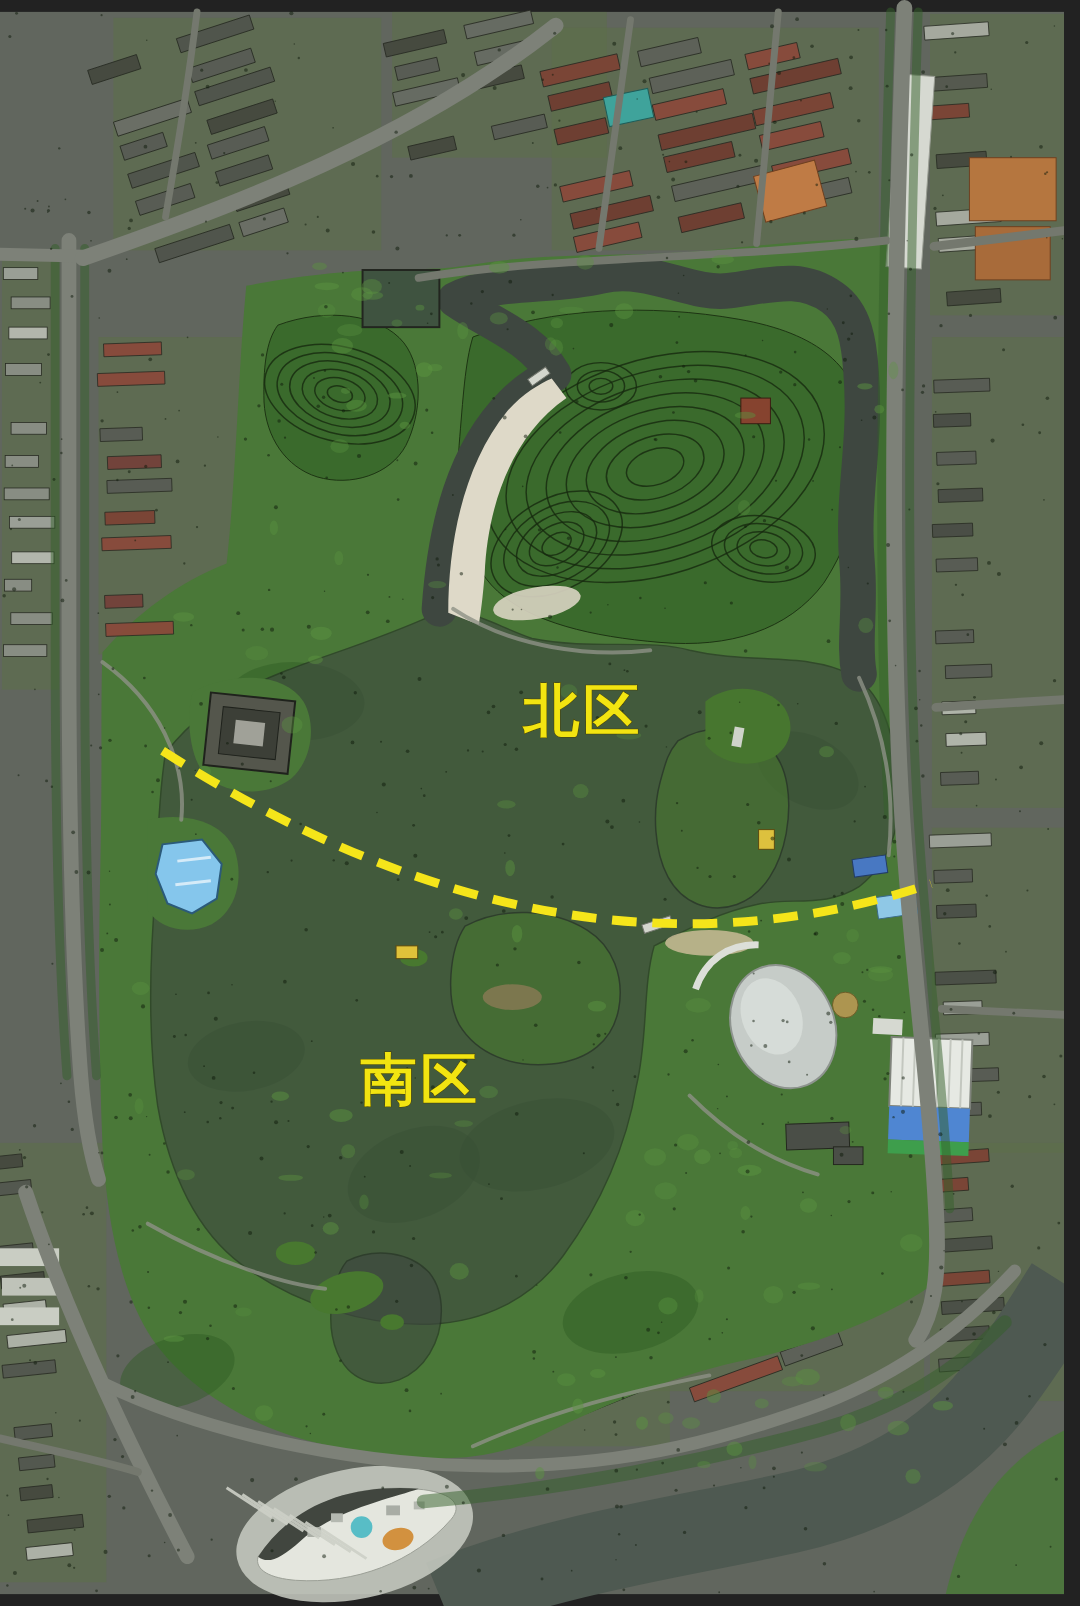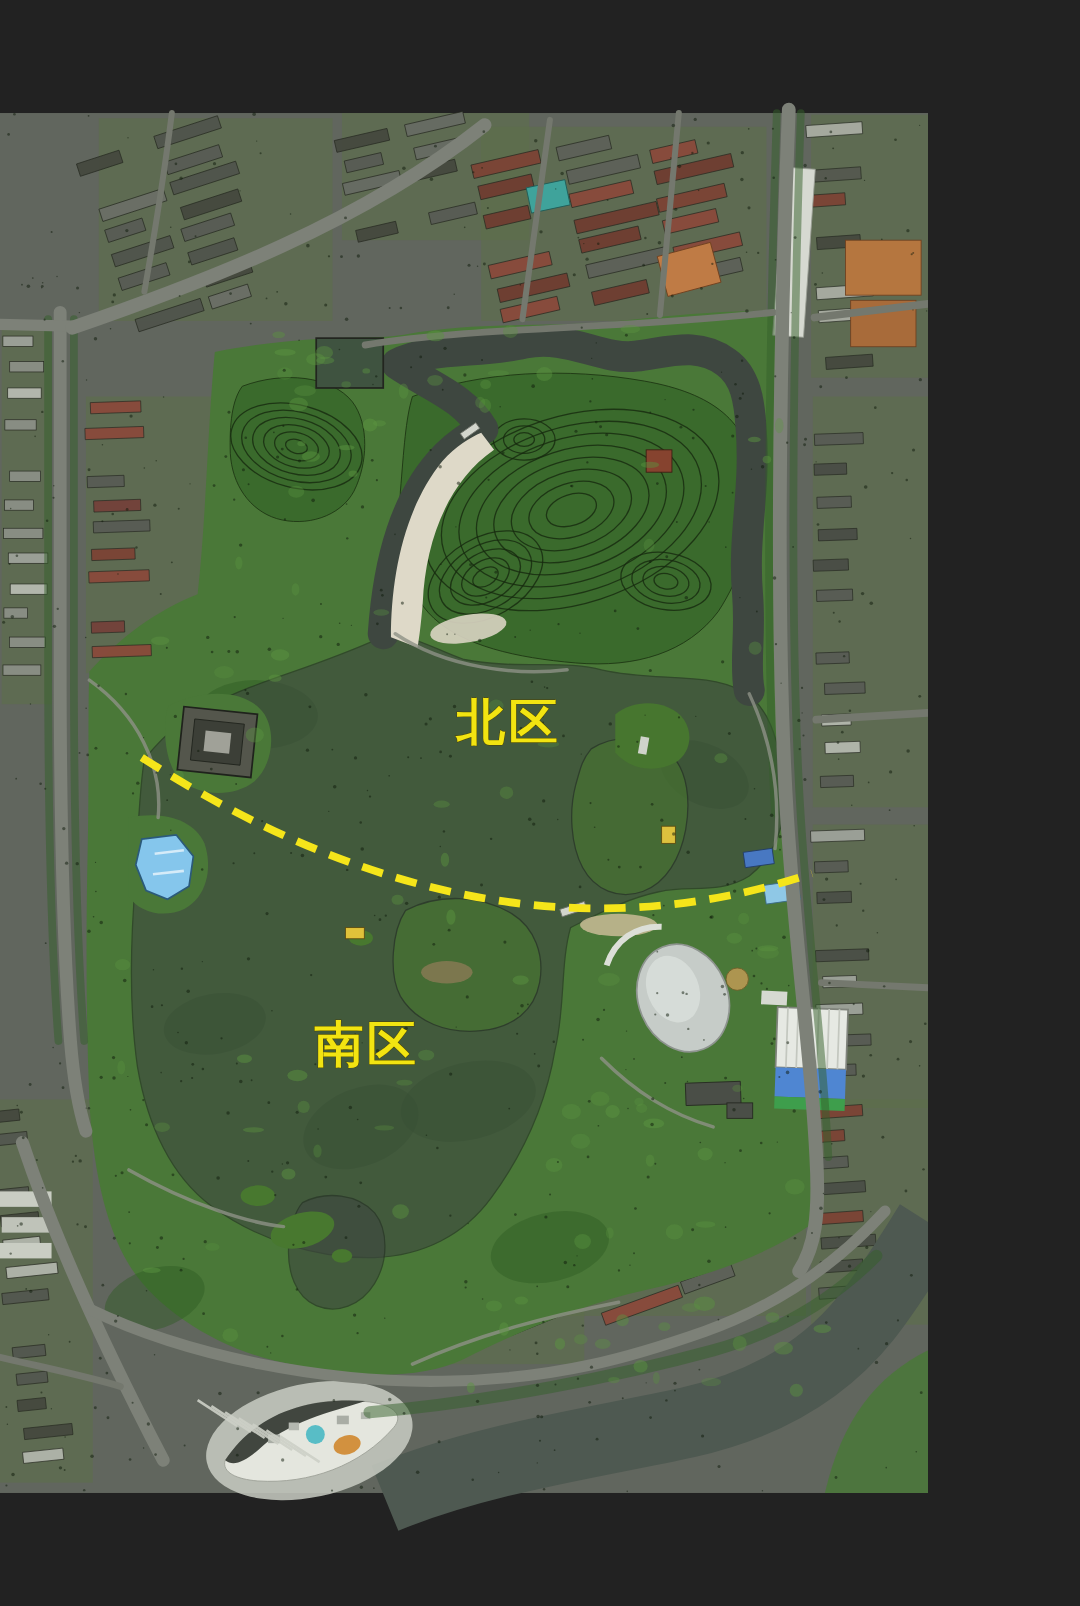--- a/index.html
+++ b/index.html
@@ -1,16 +1,16 @@
 <!DOCTYPE html>
 <html><head>
 <meta charset="utf-8">
 <style>
   html,body{margin:0;padding:0;background:#222;}
-  .stage{position:relative;width:928px;height:1606px;overflow:hidden;
+  .stage{position:relative;width:1064px;height:1606px;overflow:hidden;
          font-family:Liberation Serif, serif;}
   .stage svg{position:absolute;left:0;top:0;width:100%;height:100%;display:block;}
   .road{fill:none;stroke:#7d8178;stroke-linecap:round;}
   .roadm{fill:none;stroke:#74786e;stroke-linecap:round;}
   .ppath{fill:none;stroke:#8d9186;stroke-width:4;opacity:.8;stroke-linecap:round;}
   .treeline{fill:none;stroke:#33602a;stroke-linecap:round;opacity:.5;}
   .shoreline{stroke:#222c22;stroke-width:1.5;opacity:.6;}
   .zone-label{font-weight:700;font-size:57px;letter-spacing:4px;
               paint-order:stroke;stroke:#4a4200;stroke-width:1px;}
 </style>

